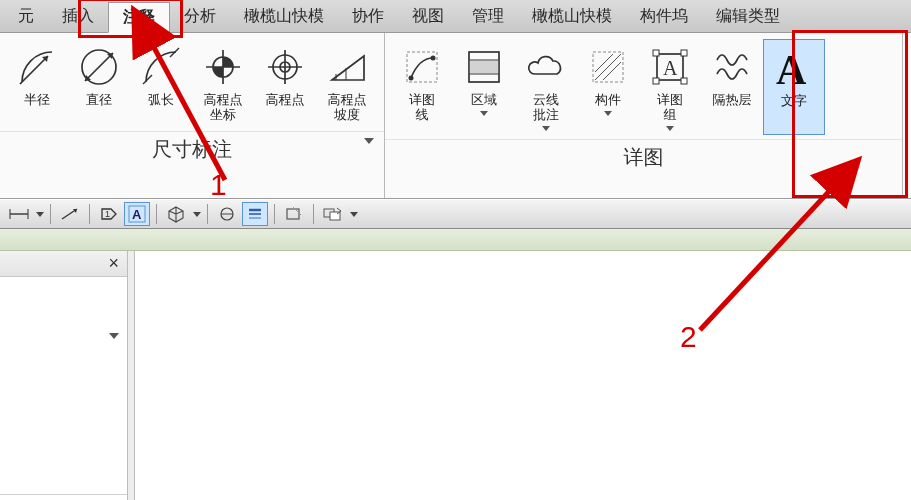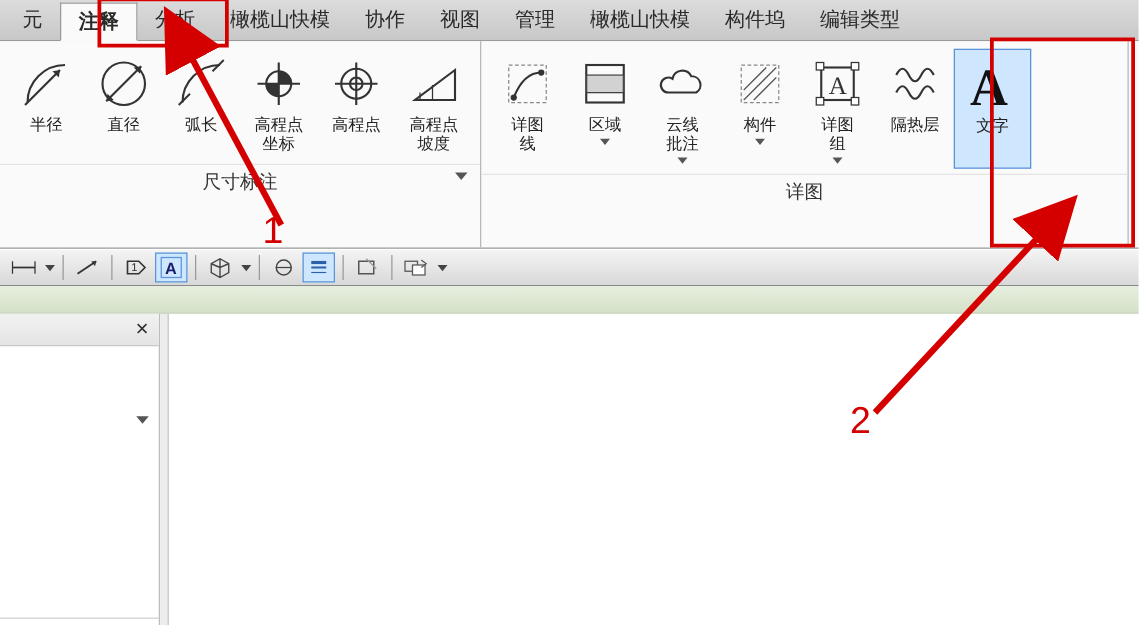--- a/index.html
+++ b/index.html
@@ -8,21 +8,21 @@
   .menubar .menu-item { padding: 0 14px; display: flex; align-items: center; color: #2a2a2a; font-size: 16px; white-space: nowrap; }
   .menubar .menu-item.active { background: #fafafa; border: 1px solid #9a9a9a; border-bottom: 1px solid #fafafa; margin-bottom: -1px; margin-top: 2px; font-weight: bold; }
   .hl-box { position: absolute; border: 3px solid #d40000; pointer-events: none; z-index: 50; }
   .ribbon { background: #fafafa; border-bottom: 1px solid #9a9a9a; display: flex; position: relative; }
   .rpanel { border-right: 1px solid #b8b8b8; display: flex; flex-direction: column; }
   .rbuttons { display: flex; padding: 6px 6px 0 6px; }
   .rbtn { display: flex; flex-direction: column; align-items: center; justify-content: flex-start; width: 62px; padding: 4px 2px; }
   .rbtn .ico { width: 48px; height: 48px; display: flex; align-items: center; justify-content: center; }
   .rbtn .lbl { text-align: center; font-size: 13px; color: #222; line-height: 1.15; margin-top: 2px; white-space: pre-line; }
   .rbtn.selected { background: #cfe6ff; border: 1px solid #5a94d6; }
-  .panel-label { text-align: center; font-size: 15px; color: #333; padding: 4px 0 8px; border-top: 1px solid #e4e4e4; margin-top: 4px; position: relative; }
+  .panel-label { text-align: center; font-size: 20px; color: #333; padding: 4px 0 8px; border-top: 1px solid #e4e4e4; margin-top: 4px; position: relative; }
   .panel-label .dd { position: absolute; right: 10px; top: 6px; width: 0; height: 0; border-left: 5px solid transparent; border-right: 5px solid transparent; border-top: 6px solid #555; }
   svg { overflow: visible; }
   .toolbar { height: 30px; background: linear-gradient(#f4f4f4,#d8d8d8); border-top: 1px solid #fff; border-bottom: 1px solid #8a8a8a; display: flex; align-items: center; padding: 0 6px; gap: 2px; }
   .tb-btn { width: 26px; height: 24px; display: flex; align-items: center; justify-content: center; border: 1px solid transparent; }
   .tb-btn.on { background: #cfe6ff; border: 1px solid #5a94d6; }
   .tb-sep { width: 1px; height: 20px; background: #9a9a9a; margin: 0 4px; }
   .tb-drop { width: 0; height: 0; border-left: 4px solid transparent; border-right: 4px solid transparent; border-top: 5px solid #444; margin-left: 2px; }
   .work { display: flex; height: calc(500px - 33px - 166px - 30px); }
   .sidepanel { width: 128px; background: #fff; border-right: 1px solid #bdbdbd; display: flex; flex-direction: column; }
   .sp-header { height: 26px; background: linear-gradient(#f2f2f2,#e4e4e4); border-bottom: 1px solid #c8c8c8; display: flex; align-items: center; justify-content: flex-end; padding-right: 8px; }
@@ -34,20 +34,21 @@
   .canvas-gap { width: 6px; background: #ededed; }
   .canvas { flex: 1; background: #fff; border-left: 1px solid #bdbdbd; }
   .arrow-svg { position: absolute; pointer-events: none; z-index: 60; }
   .anno-num { position: absolute; color: #d40000; font-size: 30px; font-weight: 400; z-index: 60; }
 </style>
 </head>
 <body>
 
 <div class="menubar">
 <div class="menu-item">元</div>
+    <div class="menu-item">插入</div>
     <div class="menu-item active">注释</div>
     <div class="menu-item">分析</div>
     <div class="menu-item">橄榄山快模</div>
     <div class="menu-item">协作</div>
     <div class="menu-item">视图</div>
     <div class="menu-item">管理</div>
     <div class="menu-item">橄榄山快模</div>
     <div class="menu-item">构件坞</div>
     <div class="menu-item">编辑类型</div>
   </div>

